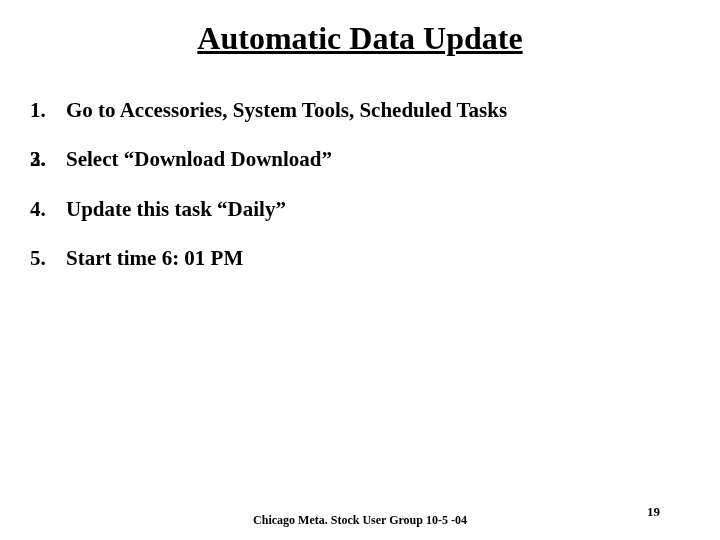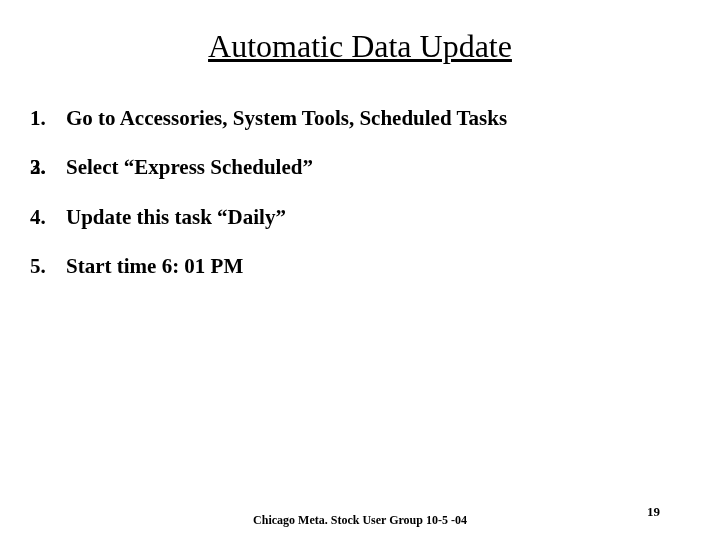--- a/index.html
+++ b/index.html
@@ -12,23 +12,22 @@
       height: 540px;
       background: #ffffff;
       font-family: "Times New Roman", Times, serif;
       color: #000000;
       position: relative;
       padding: 20px 30px;
     }
     .title {
       text-align: center;
       font-size: 32px;
-      font-weight: normal;
+      font-weight: bold;
       text-decoration: underline;
-      margin-top: 8px;
       margin-bottom: 40px;
     }
     .list {
       list-style: none;
       counter-reset: item;
       padding-left: 0;
     }
     .list-item {
       font-size: 21px;
       font-weight: bold;
@@ -72,21 +71,21 @@
 <ol class="list">
   <li class="list-item">
     <span class="num">1.</span>
     <span>Go to Accessories, System Tools, Scheduled Tasks</span>
   </li>
   <li class="list-item">
     <span class="num">2.</span>
   </li>
   <li class="list-item">
     <span class="num">3.</span>
-    <span>Select “Express Scheduled”</span>
+    <span>Select “Download Download”</span>
   </li>
   <li class="list-item">
     <span class="num">4.</span>
     <span>Update this task “Daily”</span>
   </li>
   <li class="list-item">
     <span class="num">5.</span>
     <span>Start time 6: 01 PM</span>
   </li>
 </ol>

